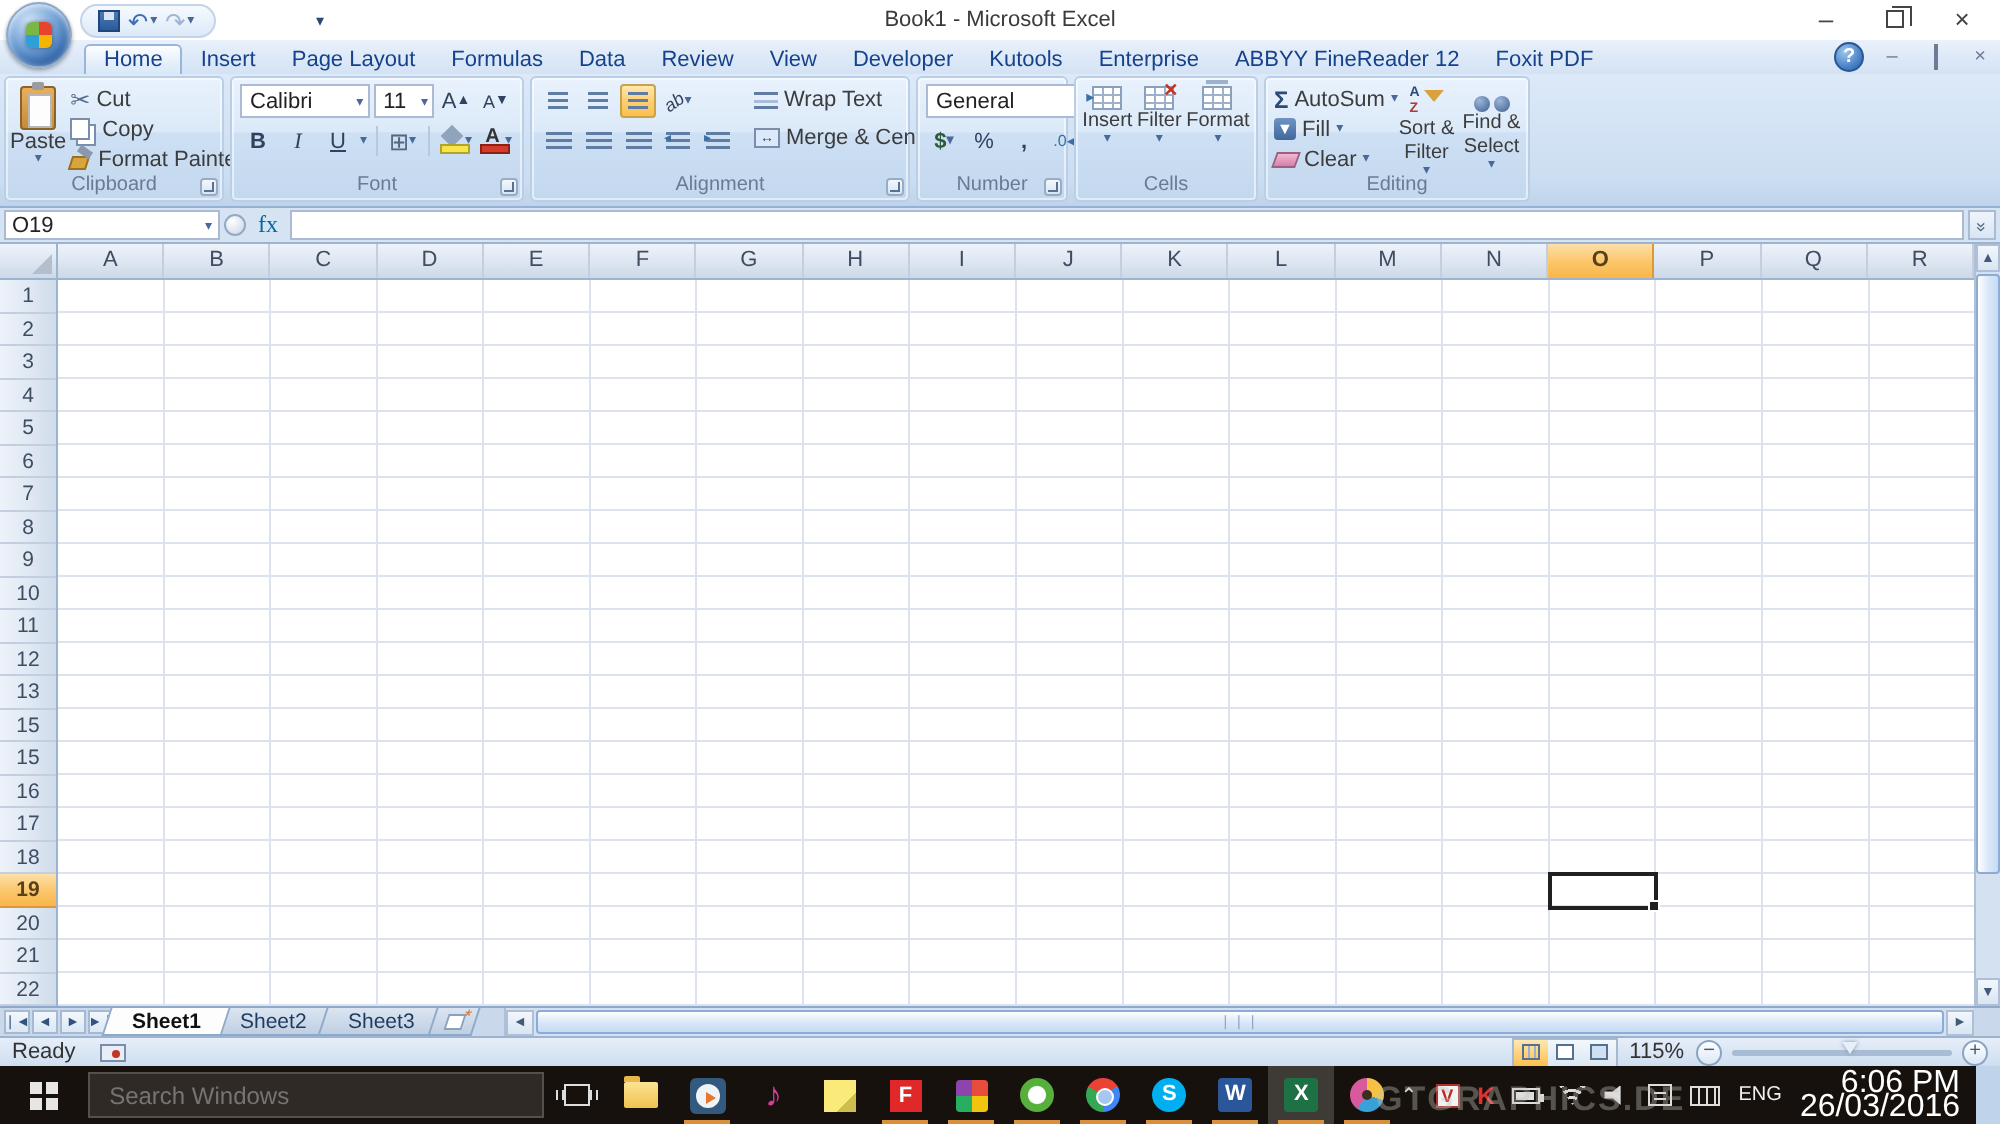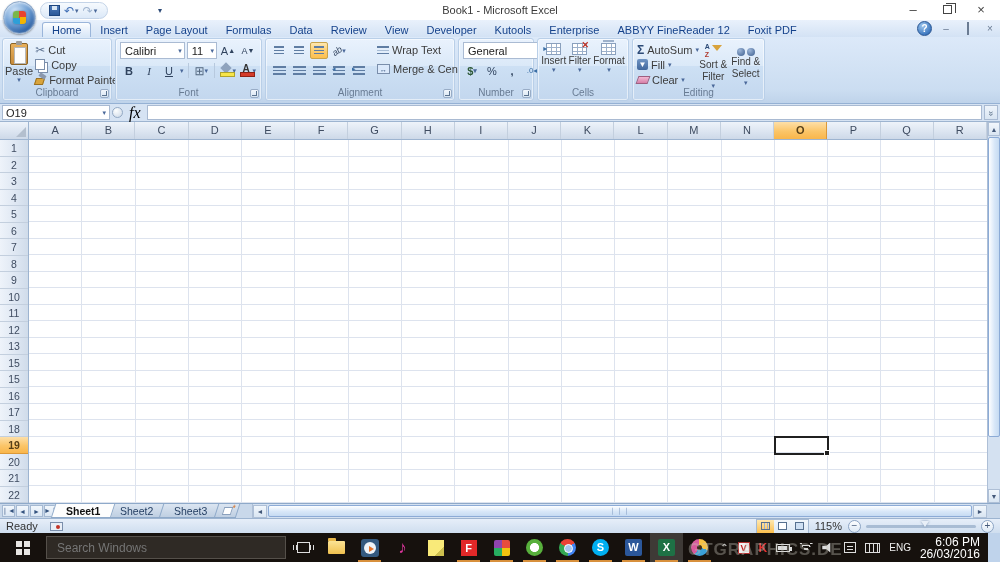--- a/index.html
+++ b/index.html
@@ -124,21 +124,21 @@
   .al-left { display:flex; flex-direction:column; gap:3px; }
   .al-right { display:flex; flex-direction:column; gap:3px; margin-left:4px; }
   .vr { width:1px; background:#b7c9de; margin:1px 2px; align-self:stretch; }
 
   
   .fbar { position:absolute; top:104px; left:0; right:0; height:18px; background:#d6e3f3; border-bottom:1px solid #9db4d0;
         display:flex; align-items:center; padding:1px 2px; gap:2px; }
   .namebox { width:108px; height:15px; background:#fff; border:1px solid #a9bad2; display:flex; align-items:center; justify-content:space-between; padding:0 3px; font-size:11px; color:#222; }
   .nb-dd { font-size:7px; color:#4a689a; }
   .fx-split { width:11px; height:11px; border-radius:50%; background:radial-gradient(circle at 35% 30%, #fdfefe, #c9d6e6); border:1px solid #93a9c4; }
-  .fx { font-family:"Liberation Serif", serif; font-style:italic; font-size:16px; color:#000000; padding:0 4px; }
+  .fx { font-family:"Liberation Serif", serif; font-size:12px; color:#0369a1; padding:0 4px; }
   .ffield { flex:1; height:15px; background:#fff; border:1px solid #a9bad2; font-size:11px; padding:0 3px; color:#222; }
   .fexpand { width:14px; height:15px; border:1px solid #a9bad2; background:linear-gradient(#eef4fb,#d9e5f2); color:#51677f;
         display:flex; align-items:center; justify-content:center; }
   .fexpand span { display:inline-block; transform:rotate(90deg); font-size:9px; letter-spacing:-1px; }
 
   
   .sheet { position:absolute; top:122px; left:0; width:987px; height:381px; background:#fff; overflow:hidden; }
   .corner { position:absolute; left:0; top:0; width:29px; height:18px;
         background:linear-gradient(#eef3fa,#dce5f1 55%, #cdd9e8); border-right:1px solid #9db4d0; border-bottom:1px solid #9db4d0; }
   .corner::after { content:""; position:absolute; right:2px; bottom:2px; width:0; height:0;
@@ -245,21 +245,21 @@
   .tr-battery::before { content:""; position:absolute; left:1px; top:1px; bottom:1px; width:9px; background:#ddd; }
   .tr-battery::after { content:""; position:absolute; right:-3px; top:2px; width:2px; height:4px; background:#ddd; }
   .tr-wifi { width:14px; height:10px; background: repeating-radial-gradient(circle at 50% 100%, #ddd 0 1.5px, transparent 1.5px 3.5px);
         clip-path: polygon(50% 100%, 0 0, 100% 0); }
   .tr-volume { width:13px; height:10px; background:#ddd; clip-path: polygon(0 32%, 32% 32%, 62% 0, 62% 100%, 32% 68%, 0 68%); position:relative; }
   .tr-action { width:12px; height:11px; border:1px solid #ddd; position:relative; }
   .tr-action::after { content:""; position:absolute; left:2px; top:3px; right:2px; height:1px; background:#ddd; box-shadow:0 3px 0 #ddd; }
   .tr-keyboard { width:15px; height:10px; border:1px solid #ddd; background:
         repeating-linear-gradient(to right, transparent 0 3px, #ddd 3px 4px); }
   .tr-lang { font-size:10px; color:#f0f0f0; }
-  .tr-clock { text-align:right; font-size:12px; line-height:12px; color:#fff; }
+  .tr-clock { text-align:right; font-size:16px; line-height:12px; color:#fff; }
   .watermark { position:absolute; left:688px; top:540px; font-size:17px; font-weight:bold; letter-spacing:1px;
         color:rgba(195,192,182,0.38); z-index:5; pointer-events:none; }
 </style>
 </head>
 <body>
 
 <div class="app">
 
   <div class="titlebar">
     <div class="title">Book1 - Microsoft Excel</div>

